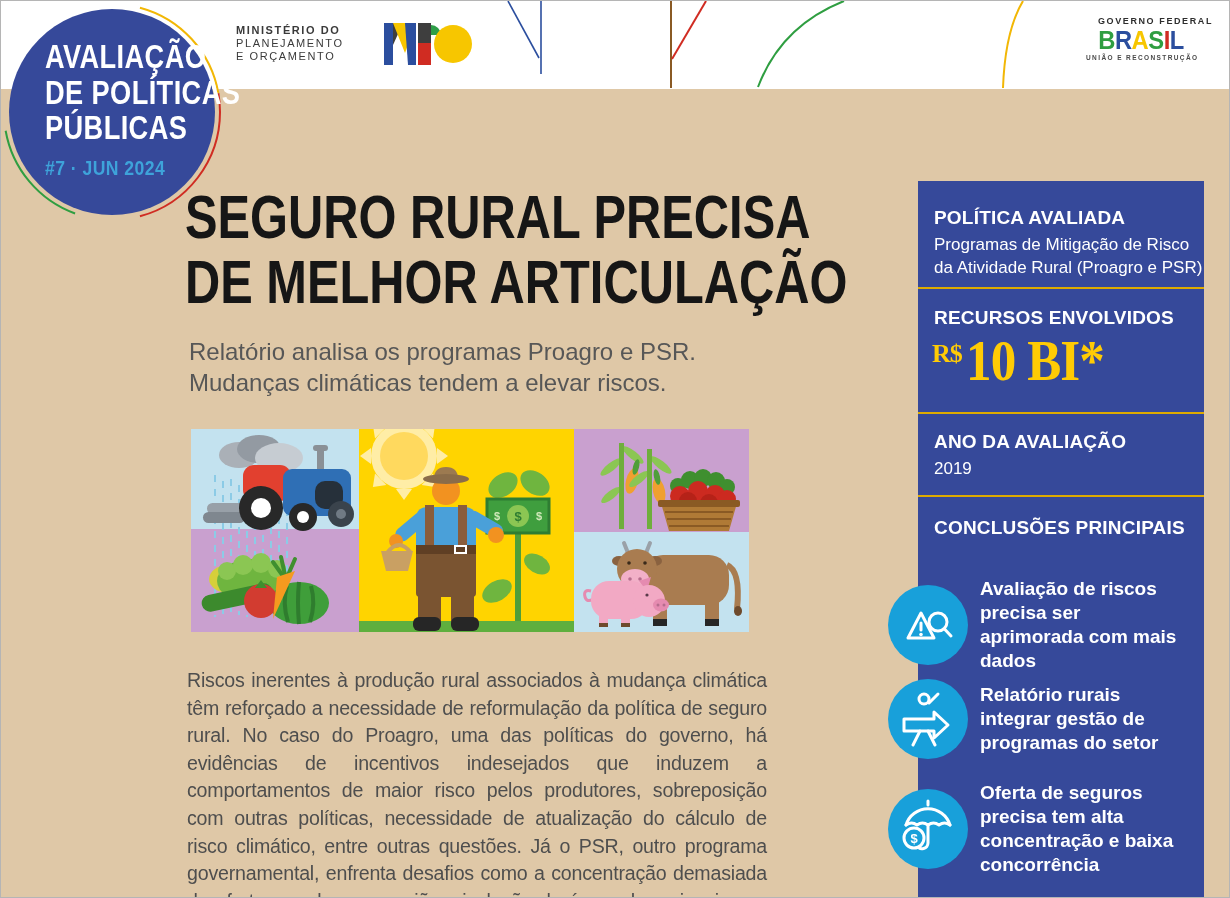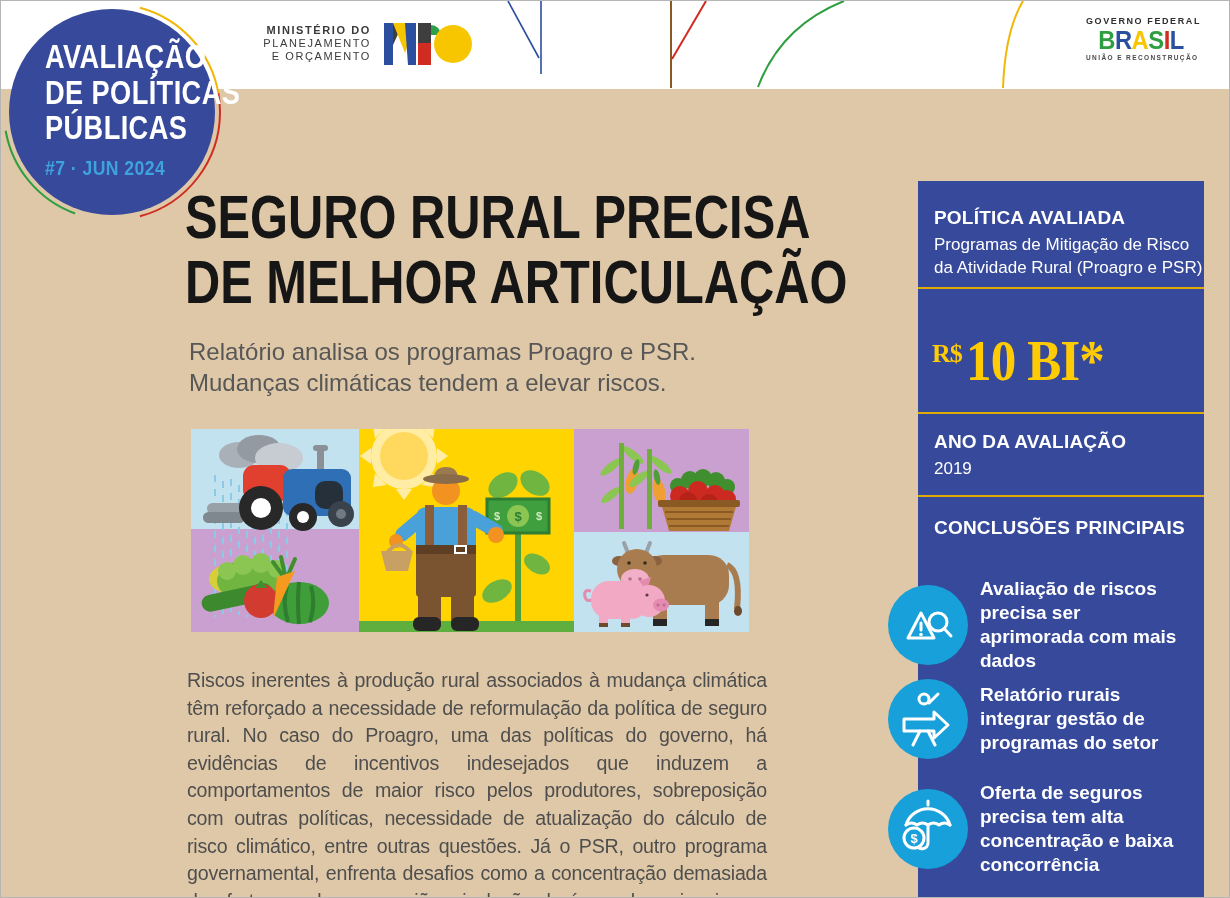--- a/index.html
+++ b/index.html
@@ -4,27 +4,27 @@
 <style>
   html,body{margin:0;padding:0;background:#e9e9e9;}
   .page{
     position:relative;width:1230px;height:898px;overflow:hidden;
     background:#ffffff;border:1px solid #b5b5b5;box-sizing:border-box;
     font-family:"Liberation Sans",sans-serif;
   }
   
   .header-band{position:absolute;left:0;top:0;width:1230px;height:88px;background:#ffffff;}
   .deco-lines{position:absolute;left:0;top:0;pointer-events:none;}
-  .ministry-block{position:absolute;left:235px;top:23px;width:135px;text-align:right;
+  .ministry-block{position:absolute;left:235px;top:23px;width:135px;
     color:#3a3a3a;font-size:11px;line-height:13px;letter-spacing:1.6px;}
   .ministry-block .l1{font-weight:600;}
   .ministry-block .l2,.ministry-block .l3{font-weight:normal;}
   .mpo-logo{position:absolute;left:380px;top:20px;}
   .gov-block{position:absolute;left:1085px;top:15px;width:110px;text-align:center;color:#2e2e2e;}
-  .gov-top{font-size:9px;font-weight:bold;letter-spacing:1.6px;white-space:nowrap;}
+  .gov-top{font-size:9px;font-weight:bold;letter-spacing:1.6px;white-space:nowrap;margin-left:12px;}
   .gov-name{margin-top:1px;font-size:25px;font-weight:bold;letter-spacing:-0.5px;line-height:26px;
     display:inline-block;transform:scaleX(0.95);transform-origin:center;}
   .gov-bottom{font-size:6.5px;font-weight:bold;letter-spacing:1.4px;margin-top:1px;color:#4a4a4a;white-space:nowrap;}
   .gl0{color:#2f9e41}.gl1{color:#2b4e9e}.gl2{color:#f7c600}.gl3{color:#2f9e41}.gl4{color:#d02c22}.gl5{color:#2b4e9e}
 
   
   .canvas{position:absolute;left:0;top:88px;width:1230px;height:810px;background:var(--beige,#dfc8a7);}
 
   
   .badge{position:absolute;left:0;top:0;width:230px;height:230px;z-index:5;}
@@ -303,20 +303,21 @@
   <aside class="sidebar">
 
     <div class="sb-h" style="top:26px;">POLÍTICA AVALIADA</div>
     <div class="sb-t" style="top:52px;">
       <span>Programas de Mitigação de Risco</span><br>
       <span>da Atividade Rural (Proagro e PSR)</span>
     </div>
 
     <div class="sb-div" style="top:106px;"></div>
 
+    <div class="sb-h" style="top:126px;">RECURSOS ENVOLVIDOS</div>
     <div class="amount">
       <span class="cur">R$</span>
       <span class="val">10 BI*</span>
     </div>
 
     <div class="sb-div" style="top:231px;"></div>
 
     <div class="sb-h" style="top:250px;">ANO DA AVALIAÇÃO</div>
     <div class="sb-t" style="top:276px;">2019</div>
 

